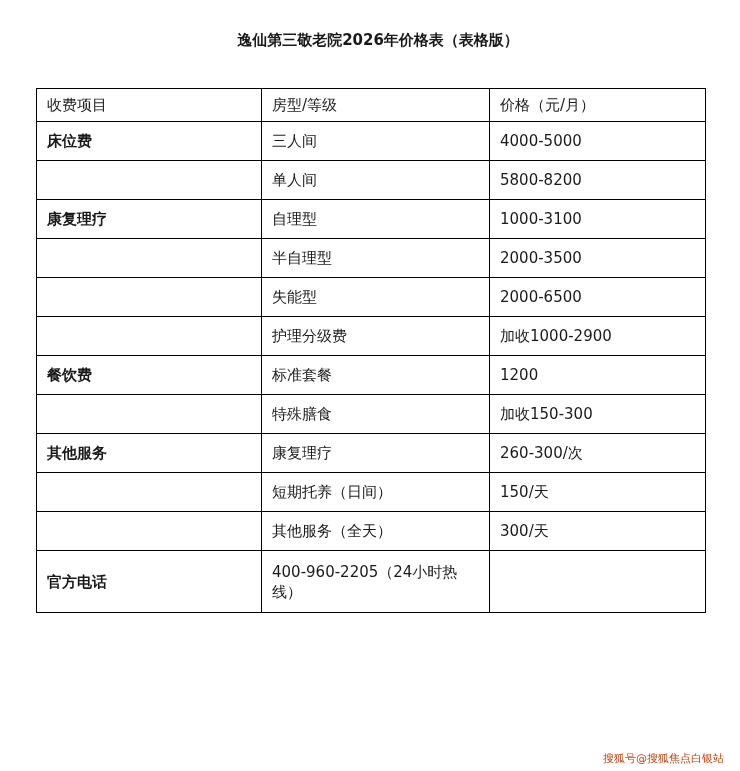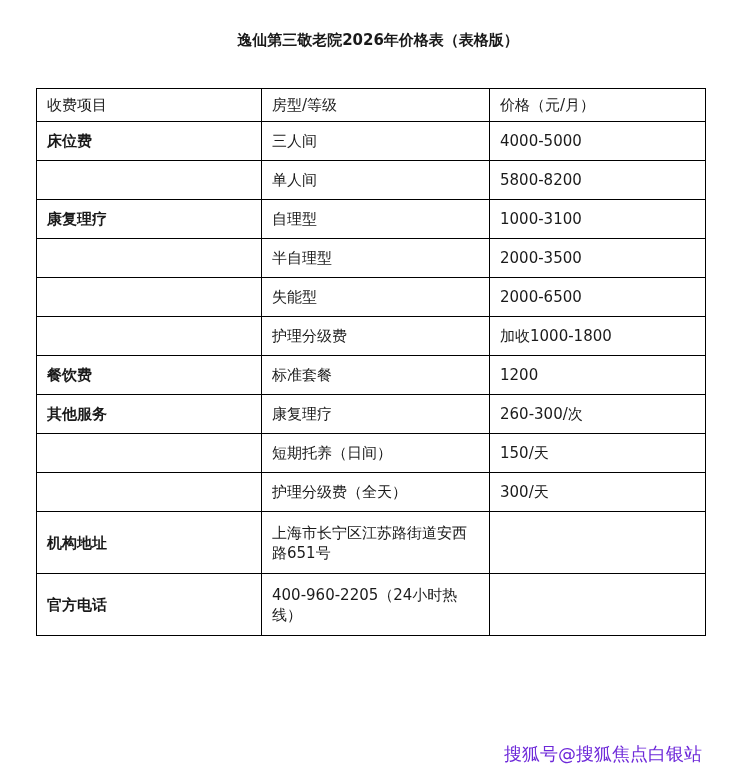--- a/index.html
+++ b/index.html
@@ -38,24 +38,24 @@
     line-height: 20px;
     font-weight: normal;
     overflow: hidden;
   }
   .price-table thead th { height: 21px; }
   .price-table tbody td { height: 39px; margin-left: 47px; }
   .price-table td.cat { font-weight: bold; }
   .price-table tr.tall td { height: 62px; }
   .watermark {
     position: absolute;
-    right: 38px;
+    right: 16px;
     bottom: 5px;
-    font-size: 18px;
-    color: #6d28d9;
+    font-size: 11px;
+    color: #c2410c;
     text-shadow: 0 0 1px #ffffff;
     white-space: nowrap;
   }
 </style>
 </head>
 <body>
 
 <div class="page">
 
   <h1 class="page-title">逸仙第三敬老院2026年价格表（表格版）</h1>
@@ -95,46 +95,46 @@
         <td>2000-3500</td>
       </tr>
       <tr>
         <td class="cat"></td>
         <td>失能型</td>
         <td>2000-6500</td>
       </tr>
       <tr>
         <td class="cat"></td>
         <td>护理分级费</td>
-        <td>加收1000-1800</td>
+        <td>加收1000-2900</td>
       </tr>
       <tr>
         <td class="cat">餐饮费</td>
         <td>标准套餐</td>
         <td>1200</td>
+      </tr>
+      <tr>
+        <td class="cat"></td>
+        <td>特殊膳食</td>
+        <td>加收150-300</td>
       </tr>
       <tr>
         <td class="cat">其他服务</td>
         <td>康复理疗</td>
         <td>260-300/次</td>
       </tr>
       <tr>
         <td class="cat"></td>
         <td>短期托养（日间）</td>
         <td>150/天</td>
       </tr>
       <tr>
         <td class="cat"></td>
-        <td>护理分级费（全天）</td>
+        <td>其他服务（全天）</td>
         <td>300/天</td>
-      </tr>
-      <tr class="tall">
-        <td class="cat">机构地址</td>
-        <td>上海市长宁区江苏路街道安西路651号</td>
-        <td></td>
       </tr>
       <tr class="tall">
         <td class="cat">官方电话</td>
         <td>400-960-2205（24小时热线）</td>
         <td></td>
       </tr>
     </tbody>
   </table>
 
   <div class="watermark">搜狐号@搜狐焦点白银站</div>

